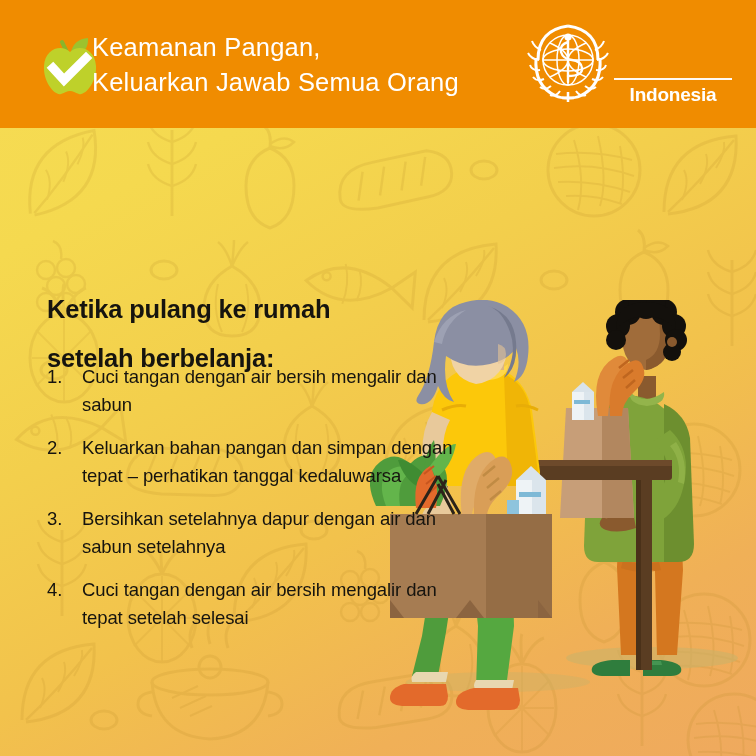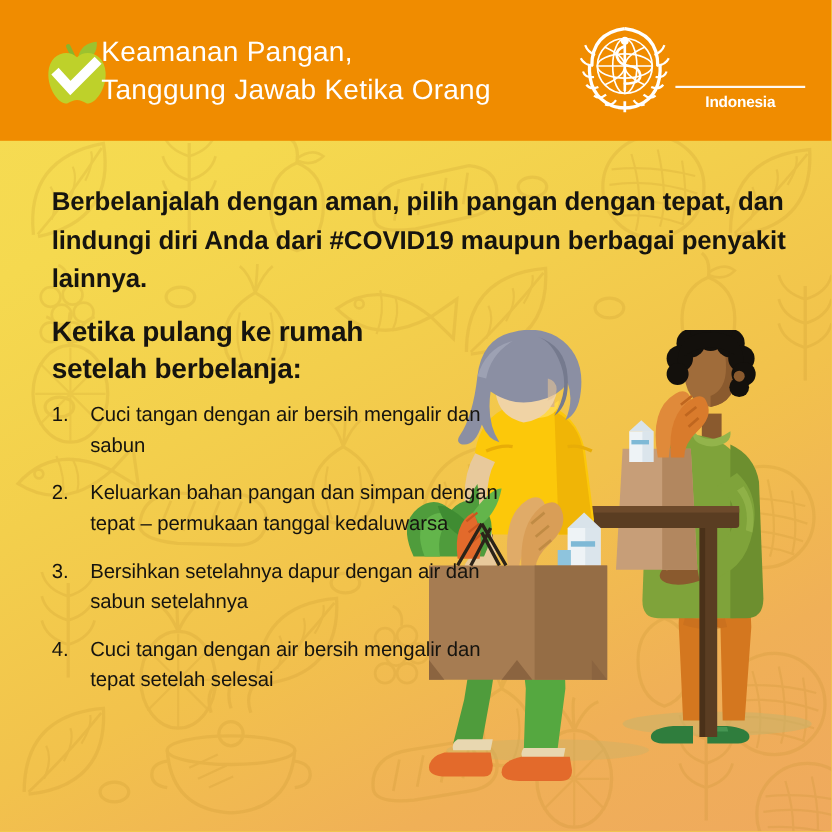--- a/index.html
+++ b/index.html
@@ -42,21 +42,21 @@
   #who-wordmark{
     position:absolute;left:90px;top:6px;
     color:#fff;font-family:"Liberation Sans", sans-serif;
     font-weight:bold;font-size:24.5px;line-height:27px;
     letter-spacing:-.6px;white-space:pre-line;
   }
   #who-rule{position:absolute;left:90px;top:62px;width:118px;height:2px;background:#fff;opacity:.95;}
   #who-country{
     position:absolute;left:90px;top:68px;width:118px;text-align:center;
     color:#fff;font-family:"Liberation Sans", sans-serif;
-    font-weight:bold;font-size:14px;letter-spacing:-.2px;
+    font-weight:bold;font-size:19px;letter-spacing:-.2px;
   }
 
   
   #illustration{
     position:absolute;left:370px;top:300px;width:390px;height:420px;
     z-index:6;pointer-events:none;
   }
   #illustration svg{display:block;}
 
   
@@ -67,21 +67,21 @@
     color:#16140f;
     font-family:"Liberation Sans", sans-serif;
     font-weight:bold;font-size:23.5px;line-height:35px;
     letter-spacing:-.1px;
     white-space:pre-line;
   }
   #subhead{
     position:absolute;left:47px;top:157px;width:400px;
     color:#16140f;
     font-family:"Liberation Sans", sans-serif;
-    font-weight:bold;font-size:25.5px;line-height:34px;
+    font-weight:bold;font-size:25.5px;line-height:49px;
     letter-spacing:-.2px;
     white-space:pre-line;
   }
   #steps{
     position:absolute;left:47px;top:235px;width:420px;
     margin:0;padding:0;list-style:none;
   }
   #steps li{
     display:flex;
     margin-bottom:16px;
@@ -214,21 +214,21 @@
   <div id="header">
 
     <svg id="apple-logo" viewBox="0 0 68 68" xmlns="http://www.w3.org/2000/svg">
       <path d="M26 12 Q30 20 33 27" stroke="#8ab52a" stroke-width="4" fill="none" stroke-linecap="round"></path>
       <path d="M35 22 Q38 9 52 8 Q53 22 39 25 Z" fill="#9dc22e"></path>
       <path d="M34 22 C26 14 9 18 8 36 C7 52 19 66 25 64 C29 62.5 31 61 34 61 C37 61 39 62.5 43 64 C49 66 61 52 60 36 C59 18 42 14 34 22 Z" fill="#bed12a"></path>
       <path d="M17 38 L28 50 L50 28" stroke="#ffffff" stroke-width="9" fill="none" stroke-linecap="square" stroke-linejoin="miter"></path>
     </svg>
 
     <div id="brand-title">Keamanan Pangan,
-Tanggung Jawab Ketika Orang</div>
+Keluarkan Jawab Semua Orang</div>
 
     <div id="who-logo">
       <svg id="who-emblem" viewBox="0 0 88 88" xmlns="http://www.w3.org/2000/svg">
         <g stroke="#ffffff" fill="none" stroke-width="1.5">
           <circle cx="44" cy="40" r="25"></circle>
           <ellipse cx="44" cy="40" rx="11" ry="25"></ellipse>
           <ellipse cx="44" cy="40" rx="25" ry="11"></ellipse>
           <path d="M19 40 h50M44 15 v50"></path>
           <path d="M26 23 q18 8 18 17 q0 9 -18 17"></path>
           <path d="M62 23 q-18 8 -18 17 q0 9 18 17"></path>
@@ -381,31 +381,30 @@
         <path d="M20 300 l14 18 h-14z" fill="#8b6440"></path>
         <path d="M168 300 l14 18 h-14z" fill="#8b6440"></path>
         <path d="M100 300 l-14 18 h28z" fill="#8b6440"></path>
 
         <path d="M46 214 l22 -38M90 214 l-22 -38M58 214 l18 -34M84 214 l-16 -30" stroke="#2b2319" stroke-width="3" fill="none"></path>
       </g>
     </svg>
   </div>
 
   <div id="copy">
-    <div id="lede">Berbelanjalah dengan aman, pilih pangan dengan tepat, dan lindungi diri Anda dari #COVID19 maupun berbagai penyakit lainnya.</div>
     <div id="subhead">Ketika pulang ke rumah
 setelah berbelanja:</div>
     <ol id="steps">
       <li>
         <span class="num">1.</span>
         <span class="txt">Cuci tangan dengan air bersih mengalir dan sabun</span>
       </li>
       <li>
         <span class="num">2.</span>
-        <span class="txt">Keluarkan bahan pangan dan simpan dengan tepat – permukaan tanggal kedaluwarsa</span>
+        <span class="txt">Keluarkan bahan pangan dan simpan dengan tepat – perhatikan tanggal kedaluwarsa</span>
       </li>
       <li>
         <span class="num">3.</span>
         <span class="txt">Bersihkan setelahnya dapur dengan air dan sabun setelahnya</span>
       </li>
       <li>
         <span class="num">4.</span>
         <span class="txt">Cuci tangan dengan air bersih mengalir dan tepat setelah selesai</span>
       </li>
     </ol>

